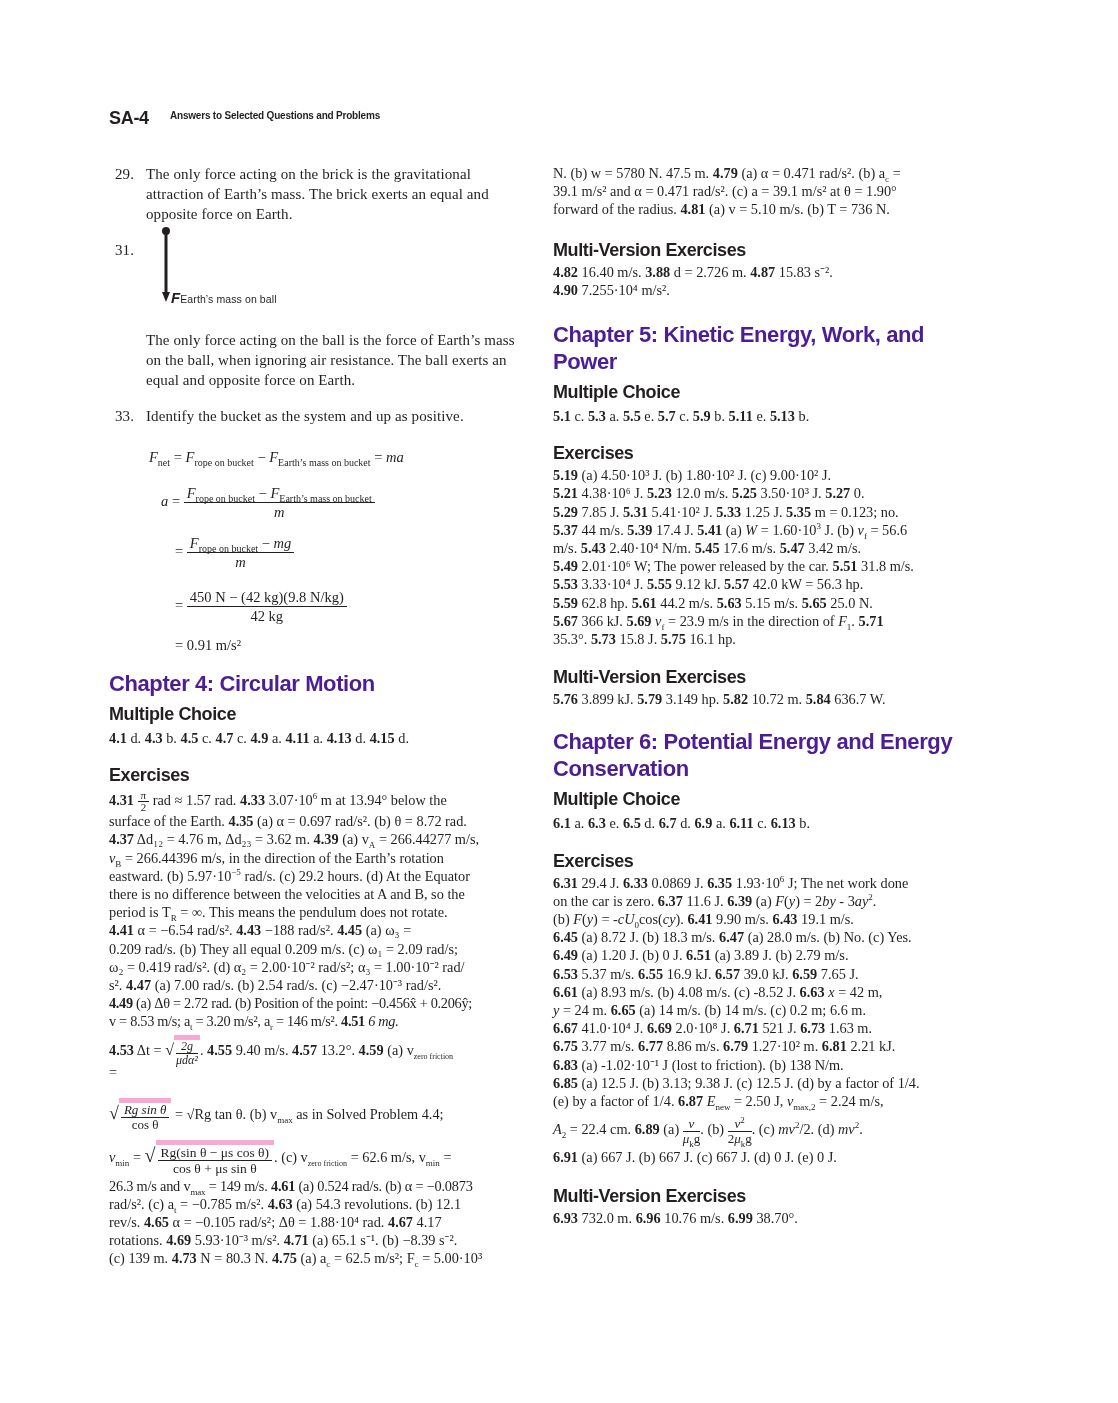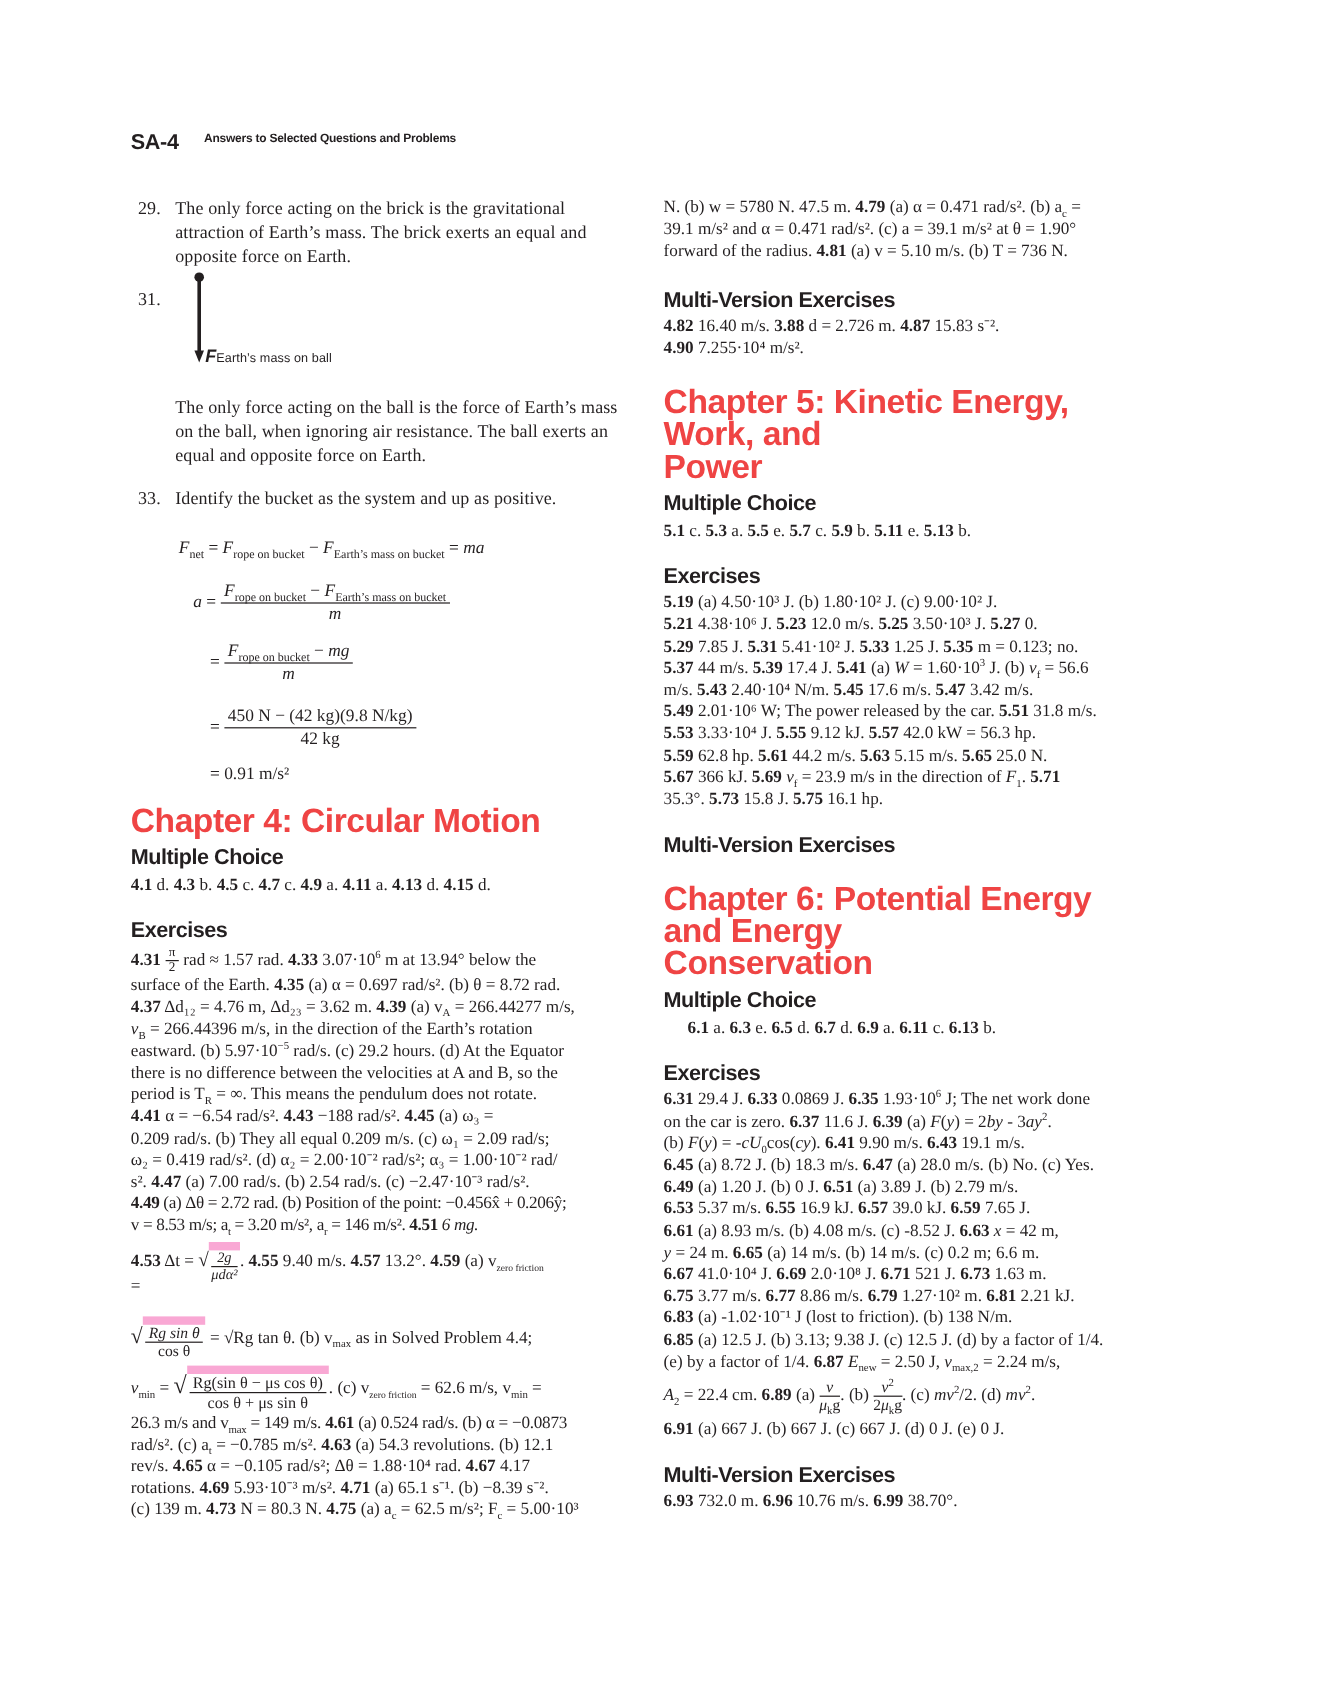--- a/index.html
+++ b/index.html
@@ -8,28 +8,28 @@
   .sans { font-family:"Liberation Sans","DejaVu Sans",sans-serif; }
   .running-head { position:absolute; top:108px; left:109px; font-family:"Liberation Sans",sans-serif; font-weight:bold; color:#231f20; }
   .running-head .pg { font-size:18px; letter-spacing:-0.3px; }
   .running-head .ttl { font-size:10px; position:absolute; left:61px; top:2px; white-space:nowrap; letter-spacing:-0.2px;}
   .col { position:absolute; font-family:"Liberation Serif",serif; font-size:14.3px; line-height:18.2px; color:#231f20; }
   .col-left { left:109px; top:164px; width:410px; }
   .col-right { left:553px; top:164px; width:412px; }
   .para { margin:0; }
   .num-item { position:relative; padding-left:37px; font-size:15px; line-height:20px; letter-spacing:0.1px; }
   .num-item .n { position:absolute; left:6px; top:0; }
-  .chapter { font-family:"Liberation Sans",sans-serif; font-weight:bold; color:#ef4444; font-size:28px; line-height:27px; letter-spacing:-0.4px; margin:0; }
+  .chapter { font-family:"Liberation Sans",sans-serif; font-weight:bold; color:#4c1d95; font-size:22px; line-height:27px; letter-spacing:-0.4px; margin:0; }
   .sub { font-family:"Liberation Sans",sans-serif; font-weight:bold; color:#231f20; font-size:18px; line-height:22px; letter-spacing:-0.4px; margin:0; }
   sup, sub { font-size:9px; line-height:0; }
   .frac { display:inline-block; vertical-align:middle; text-align:center; }
   .frac .top { display:block; border-bottom:1px solid #231f20; padding:0 3px; }
   .frac .bot { display:block; }
   .diagram { position:relative; height:82px;text-align:center; }
-  .sqrt { display:inline-block; border-top:7px solid #f9a8d4; padding:0 2px; }
+  .sqrt { display:inline-block; border-top:5px solid #f9a8d4; padding:0 2px; }
 </style>
 </head>
 <body>
 
 <div class="running-head">
   <span class="pg">SA-4</span>
   <span class="ttl">Answers to Selected Questions and Problems</span>
 </div>
 
 <div class="col col-left">
@@ -244,28 +244,34 @@
         <b>5.71</b>
       </div>
       <div style="white-space:nowrap;">
         <span>35.3°.</span>
         <b>5.73</b> <span>15.8 J.</span>
         <b>5.75</b> <span>16.1 hp.</span>
       </div>
     </div>
 
     <h3 class="sub" style="margin-top:18px;">Multi-Version Exercises</h3>
+    <p class="para" style="margin-top:2px;">
+      <b>5.76</b> <span>3.899 kJ.</span>
+      <b>5.79</b> <span>3.149 hp.</span>
+      <b>5.82</b> <span>10.72 m.</span>
+      <b>5.84</b> <span>636.7 W.</span>
+    </p>
   </div>
 
   <div style="margin-top:20px;">
     <h2 class="chapter">
       <span>Chapter 6: Potential Energy and Energy</span><br><span>Conservation</span>
     </h2>
     <h3 class="sub" style="margin-top:6px;">Multiple Choice</h3>
-    <p class="para" style="margin-top:4px;margin-left:20px;">
+    <p class="para" style="margin-top:4px;">
       <b>6.1</b> <span>a.</span>
       <b>6.3</b> <span>e.</span>
       <b>6.5</b> <span>d.</span>
       <b>6.7</b> <span>d.</span>
       <b>6.9</b> <span>a.</span>
       <b>6.11</b> <span>c.</span>
       <b>6.13</b> <span>b.</span>
     </p>
     <h3 class="sub" style="margin-top:17px;">Exercises</h3>
     <div style="margin-top:2px;">

